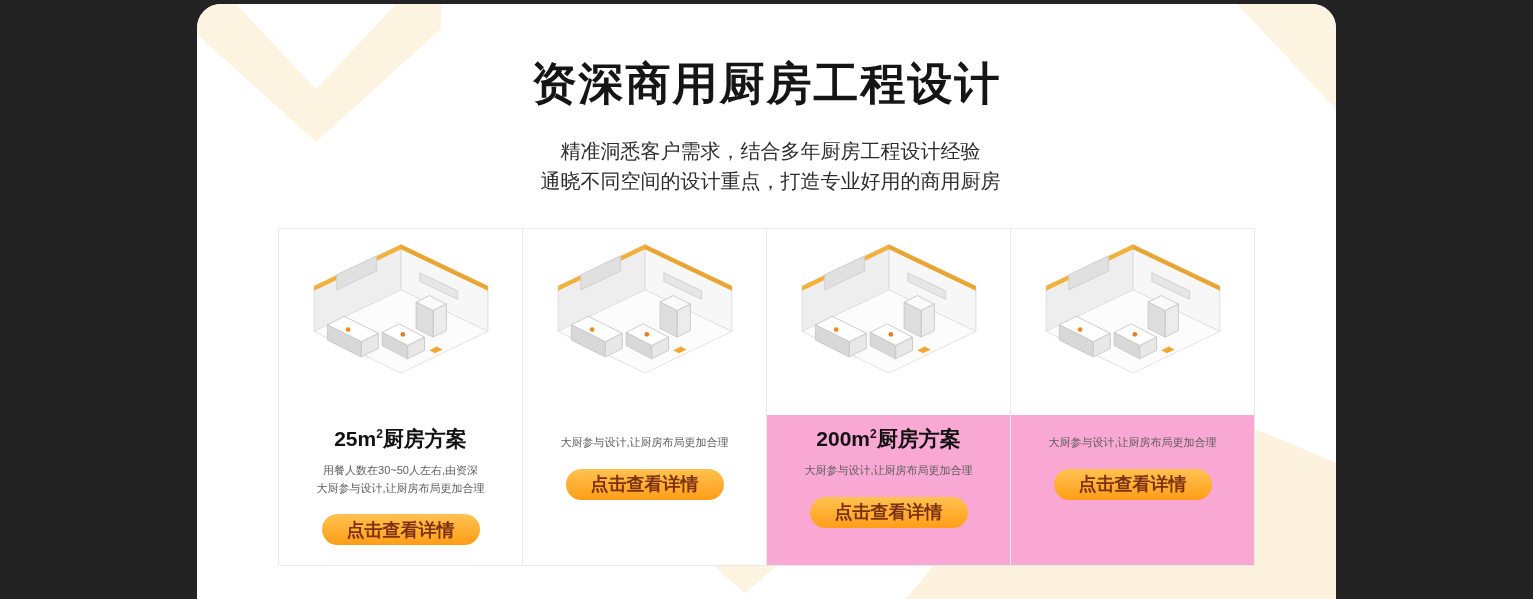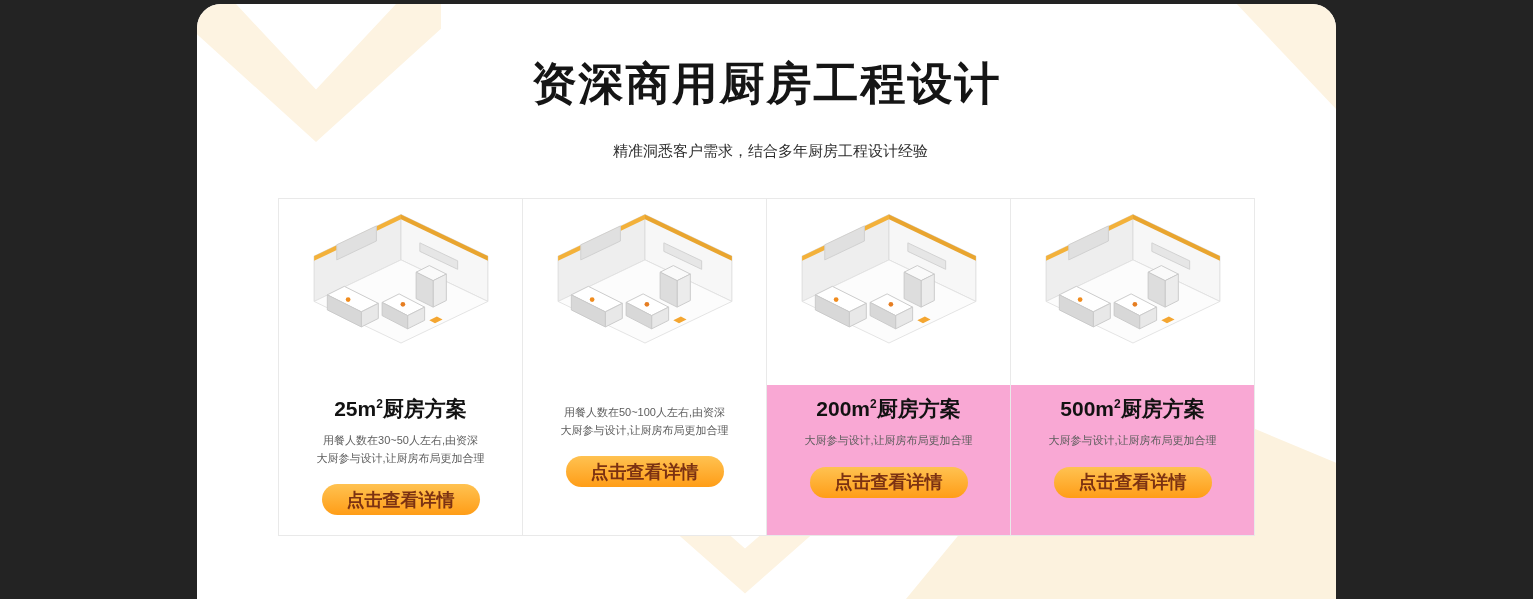--- a/index.html
+++ b/index.html
@@ -43,21 +43,21 @@
   .content { position: relative; z-index: 1; padding-top: 50px; text-align: center; }
 
   .page-title {
     font-size: 45px;
     font-weight: 800;
     letter-spacing: 2px;
     color: #151515;
   }
   .subtitle { margin-top: 22px; }
   .subtitle p {
-    font-size: 15px;
+    font-size: 20px;
     color: #2d2d2d;
     line-height: 30px;
     padding-left: 8px;
   }
 
   .cards {
     margin: 32px auto 1px;
     width: 982px;
     display: flex;
     justify-content: center;
@@ -156,20 +156,21 @@
     <div class="decor decor-tl"></div>
     <div class="decor decor-tr"></div>
     <div class="decor decor-bm"></div>
     <div class="decor decor-br"></div>
 
     <div class="content">
       <h1 class="page-title">资深商用厨房工程设计</h1>
 
       <div class="subtitle">
         <p>精准洞悉客户需求，结合多年厨房工程设计经验</p>
+        <p>通晓不同空间的设计重点，打造专业好用的商用厨房</p>
       </div>
 
       <div class="cards">
 
         <div class="card">
           <div class="card-image">
             <svg class="kitchen-svg" viewBox="0 0 240 180">
                 <use href="#kitchen-iso"></use>
               </svg>
           </div>
@@ -184,21 +185,20 @@
         </div>
 
         <div class="card">
           <div class="card-image">
             <svg class="kitchen-svg" viewBox="0 0 240 180">
                 <use href="#kitchen-iso"></use>
               </svg>
           </div>
           <div class="card-body">
             <div class="card-desc">
-              <div>用餐人数在50~100人左右,由资深</div>
               <div>大厨参与设计,让厨房布局更加合理</div>
             </div>
             <button class="detail-btn">点击查看详情</button>
           </div>
         </div>
 
         <div class="card tinted">
           <div class="card-image">
             <svg class="kitchen-svg" viewBox="0 0 240 180">
                 <use href="#kitchen-iso"></use>
@@ -213,21 +213,20 @@
           </div>
         </div>
 
         <div class="card tinted">
           <div class="card-image">
             <svg class="kitchen-svg" viewBox="0 0 240 180">
                 <use href="#kitchen-iso"></use>
               </svg>
           </div>
           <div class="card-body">
-            <div class="card-title"><span>500m</span><sup>2</sup><span>厨房方案</span></div>
             <div class="card-desc">
               <div>大厨参与设计,让厨房布局更加合理</div>
             </div>
             <button class="detail-btn">点击查看详情</button>
           </div>
         </div>
 
       </div>
     </div>
   </div>

